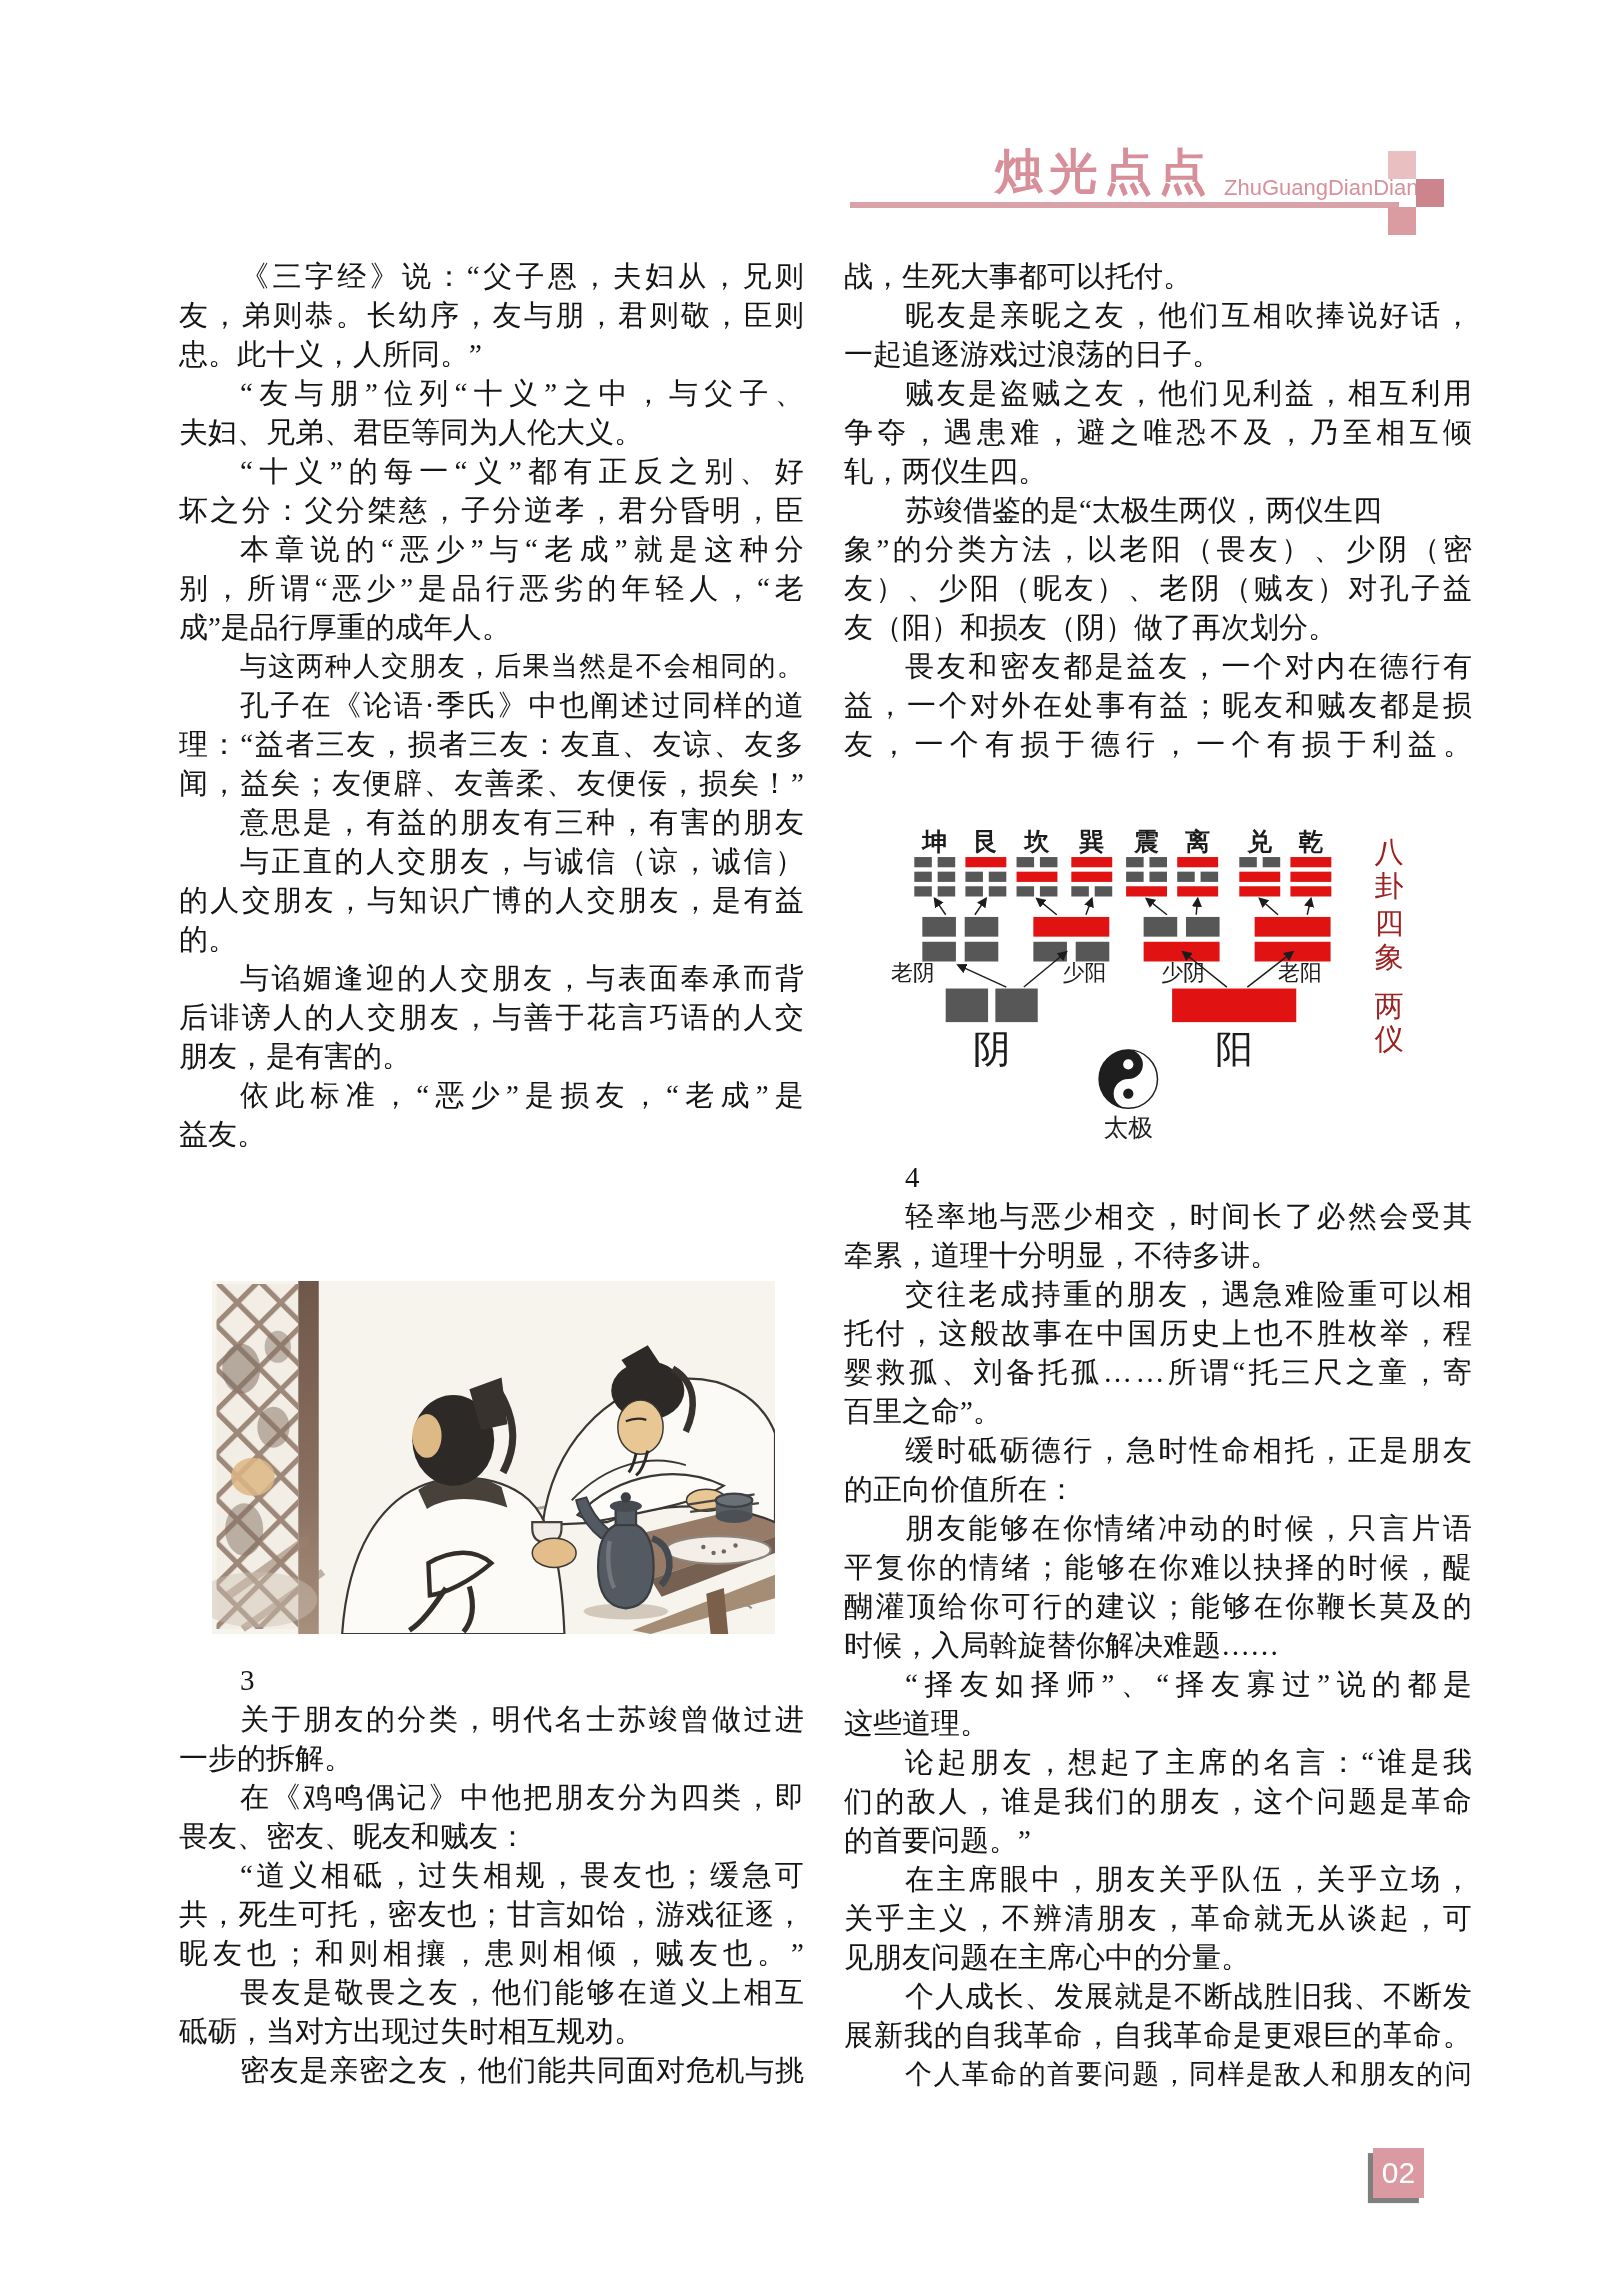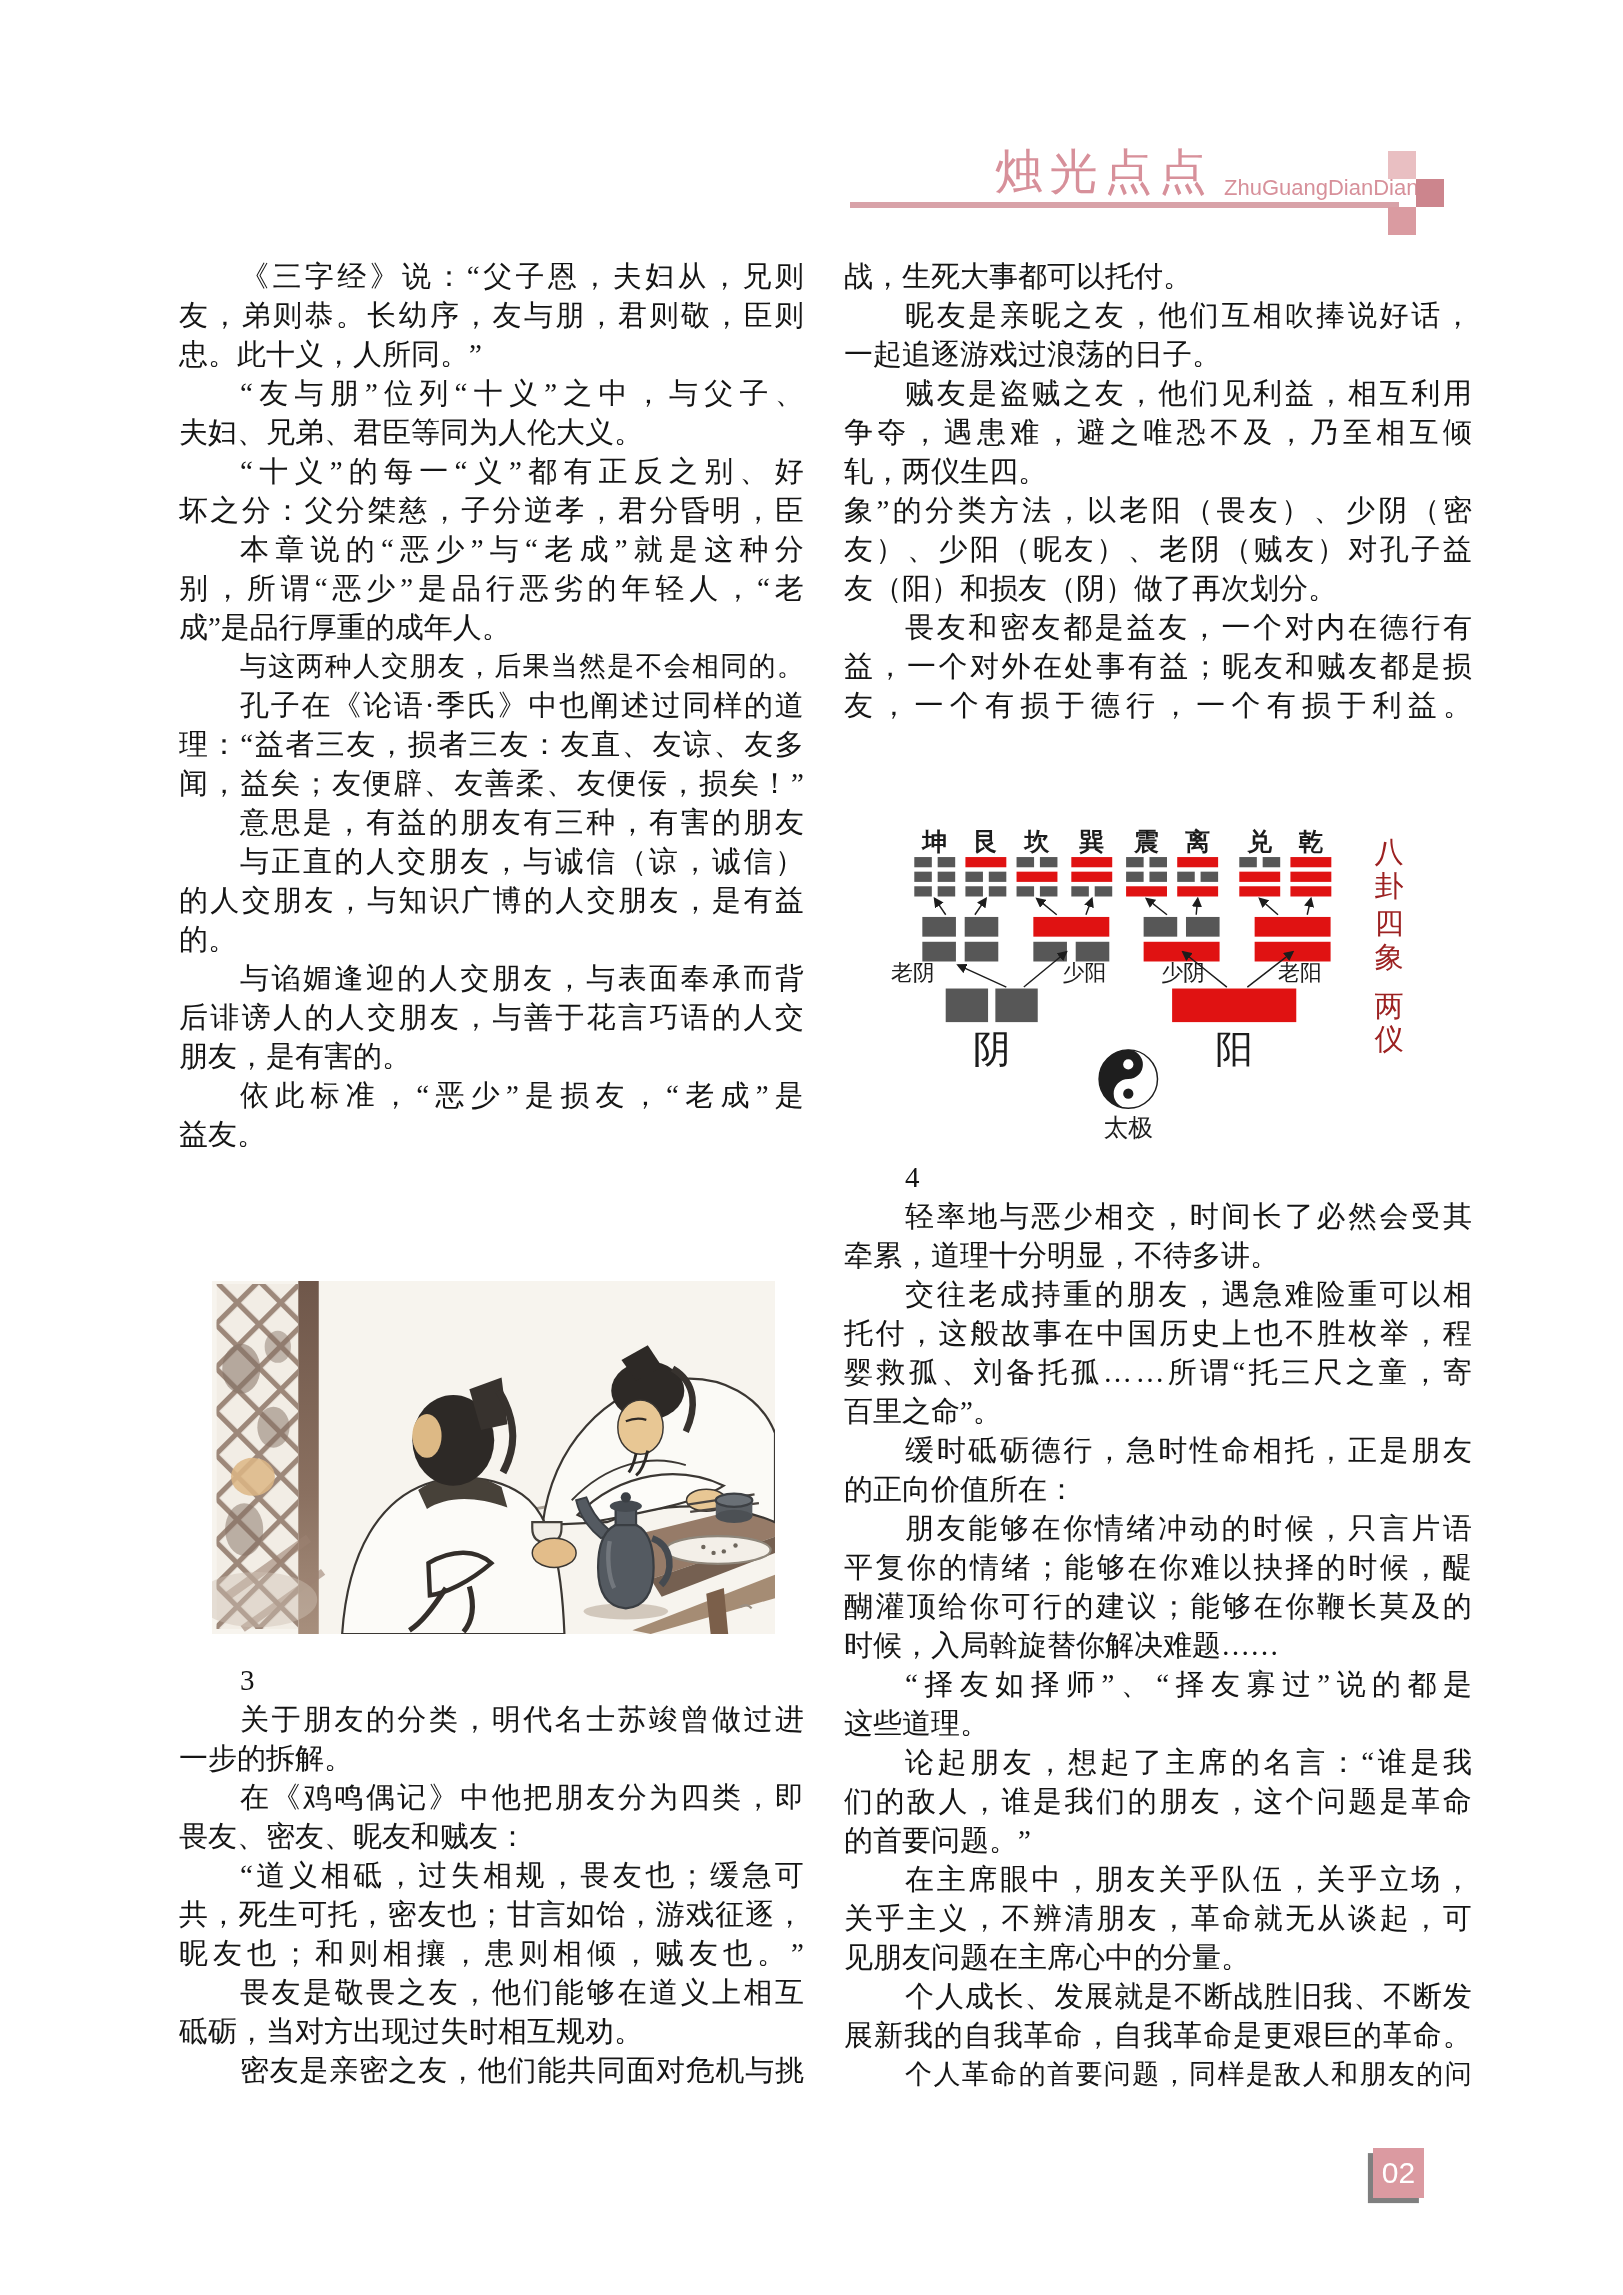--- a/index.html
+++ b/index.html
@@ -1,20 +1,20 @@
 <!DOCTYPE html>
 <html style="font-size:11.7px"><head>
 <meta charset="utf-8">
 <style>
   html,body{margin:0;padding:0;background:#ffffff;}
   .page{position:relative;width:1623px;height:2295px;background:#ffffff;overflow:hidden;
         font-family:"Liberation Serif","DejaVu Serif",serif;color:#151515;}
 
   
-  .hdr-title{position:absolute;left:995px;top:140px;font-size:48px;font-weight:normal;
+  .hdr-title{position:absolute;left:995px;top:140px;font-size:48px;font-weight:bold;
              letter-spacing:6.6px;color:#d7909a;white-space:nowrap;}
   .hdr-sub{position:absolute;left:1224px;top:175px;font-size:22px;color:#d7909a;
            font-family:"Liberation Sans","DejaVu Sans",sans-serif;white-space:nowrap;}
   .hdr-line{position:absolute;left:850px;top:202px;width:549px;height:5.8px;background:#d8a2a8;}
   .hdr-squares{position:absolute;left:1388px;top:151px;width:56px;height:82px;}
   .hdr-squares .sq{position:absolute;width:28px;height:28px;}
   .sq1{left:0;top:0;background:#e9bfc2;}
   .sq2{left:28px;top:28px;background:#cc858d;}
   .sq3{left:0;top:56px;background:#da9ba1;}
 
@@ -736,20 +736,21 @@
         <span>不</span>
         <span>及</span>
         <span>，</span>
         <span>乃</span>
         <span>至</span>
         <span>相</span>
         <span>互</span>
         <span>倾</span>
       </div>
       <div class="tline">轧，两仪生四。</div>
+      <div class="tline ind">苏竣借鉴的是“太极生两仪，两仪生四</div>
       <div class="tline justify">
         <span>象</span>
         <span>”</span>
         <span>的</span>
         <span>分</span>
         <span>类</span>
         <span>方</span>
         <span>法</span>
         <span>，</span>
         <span>以</span>

